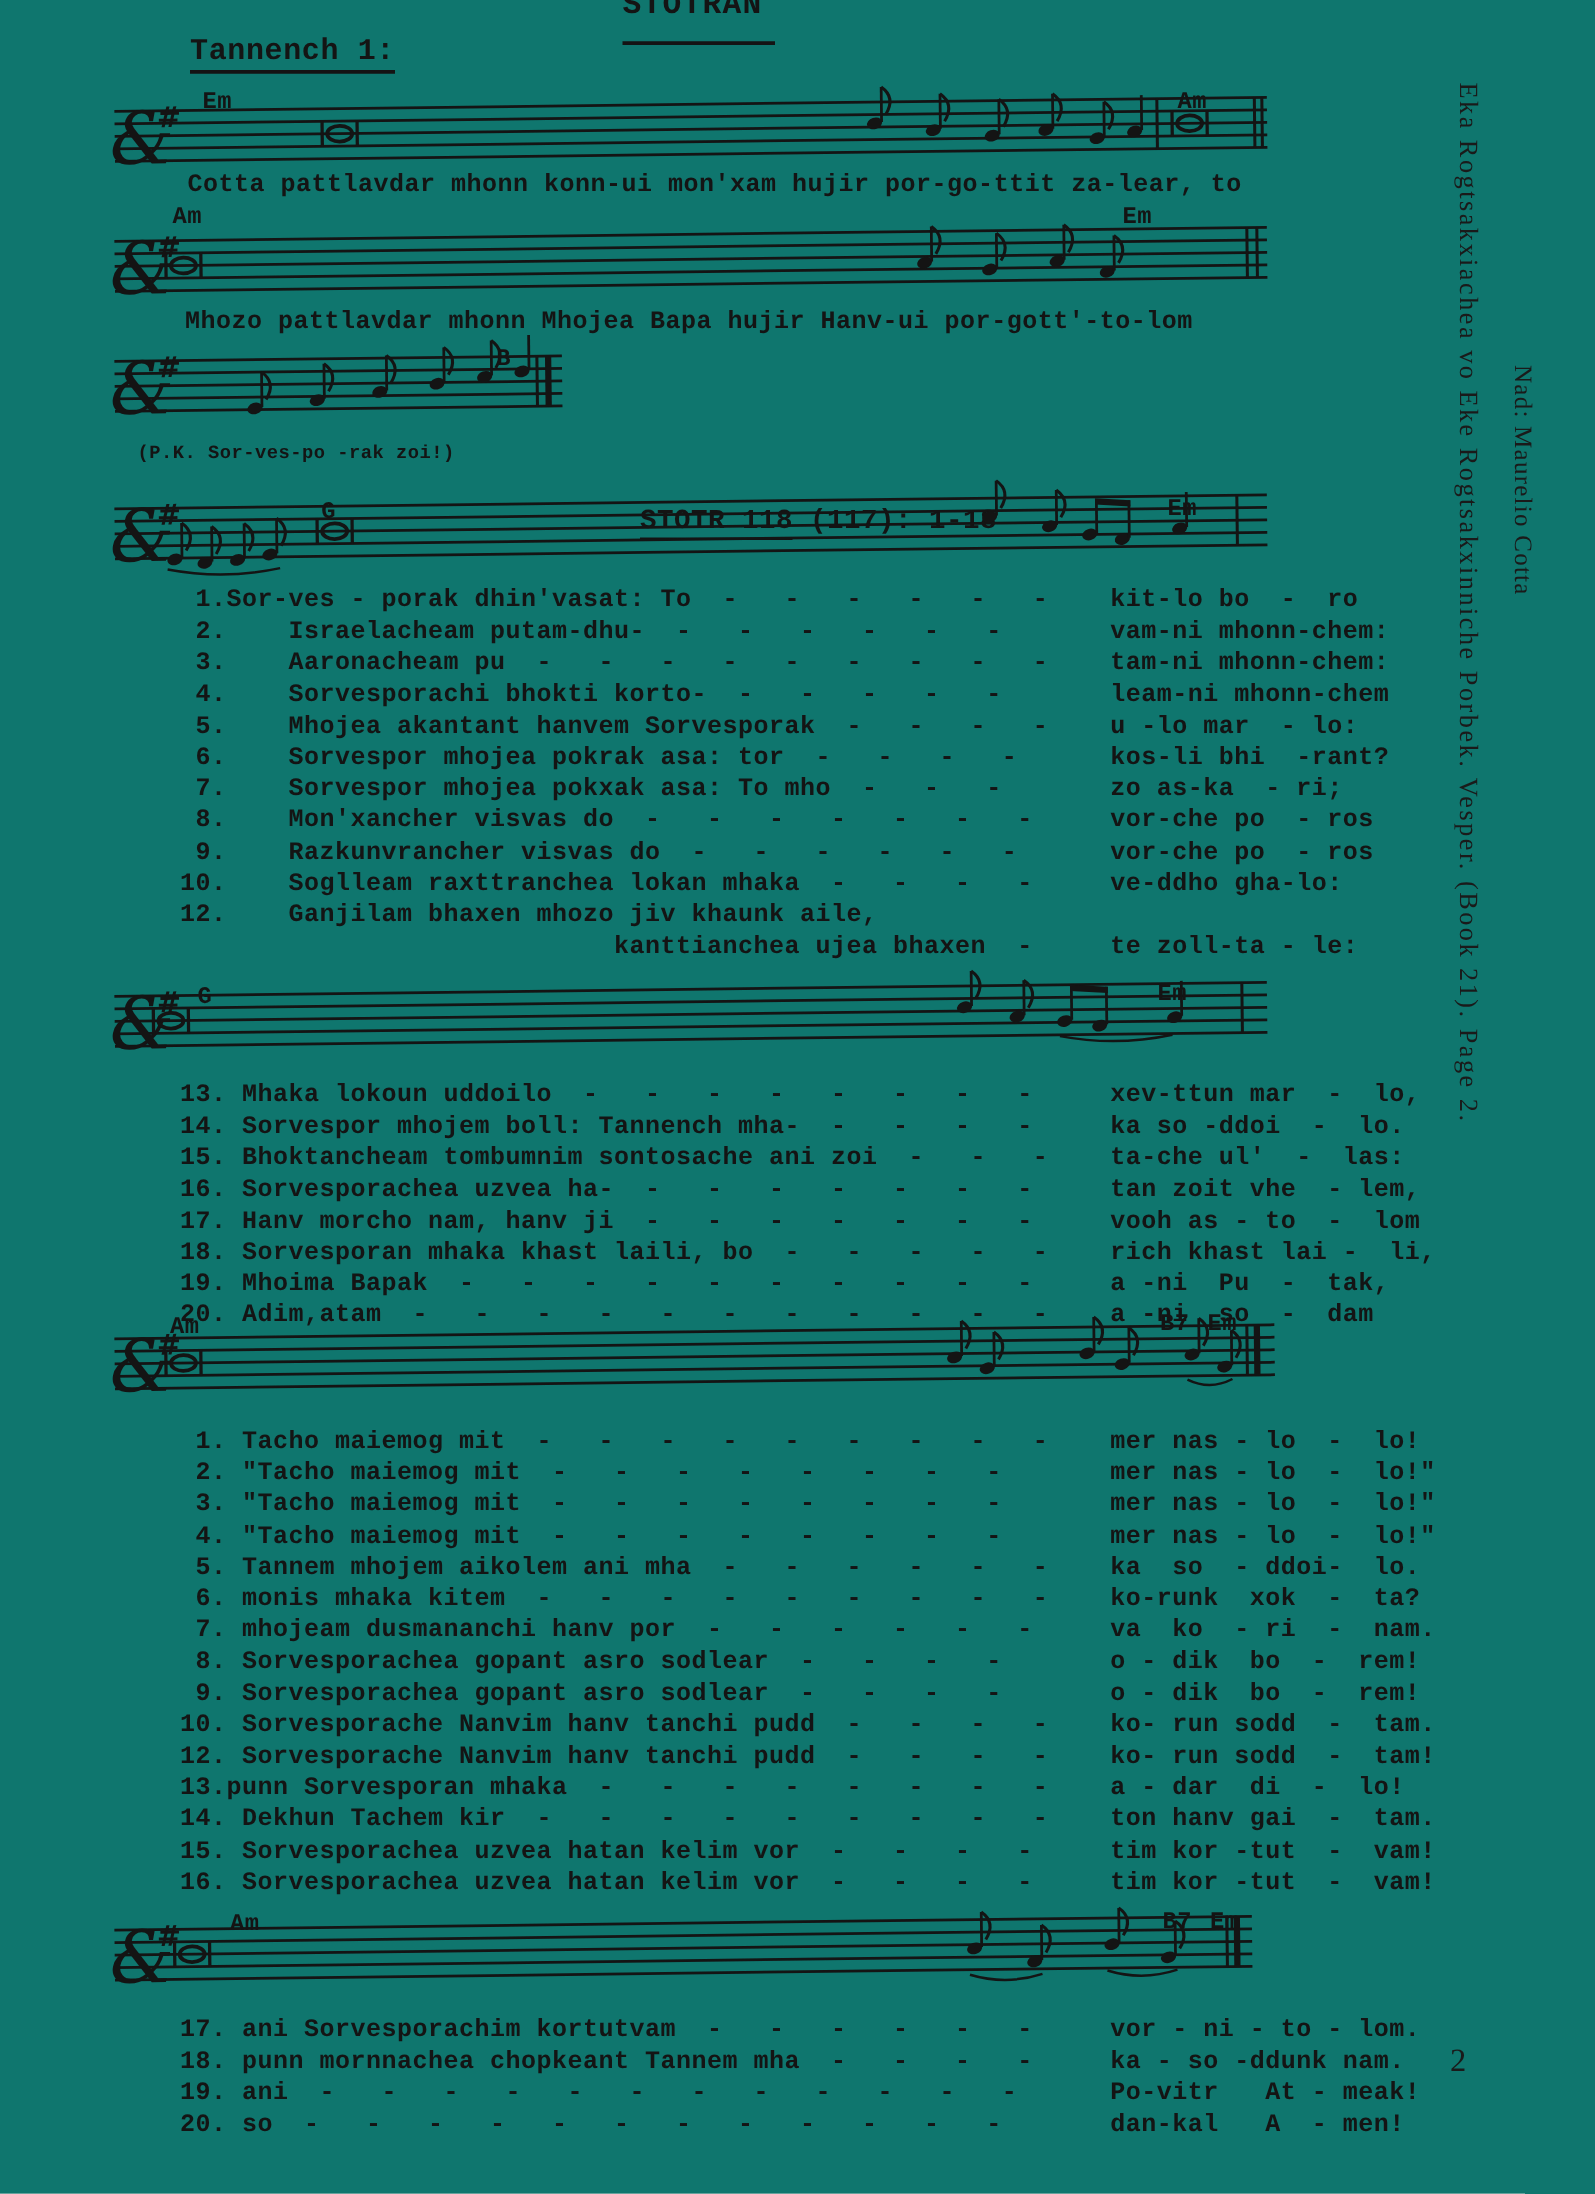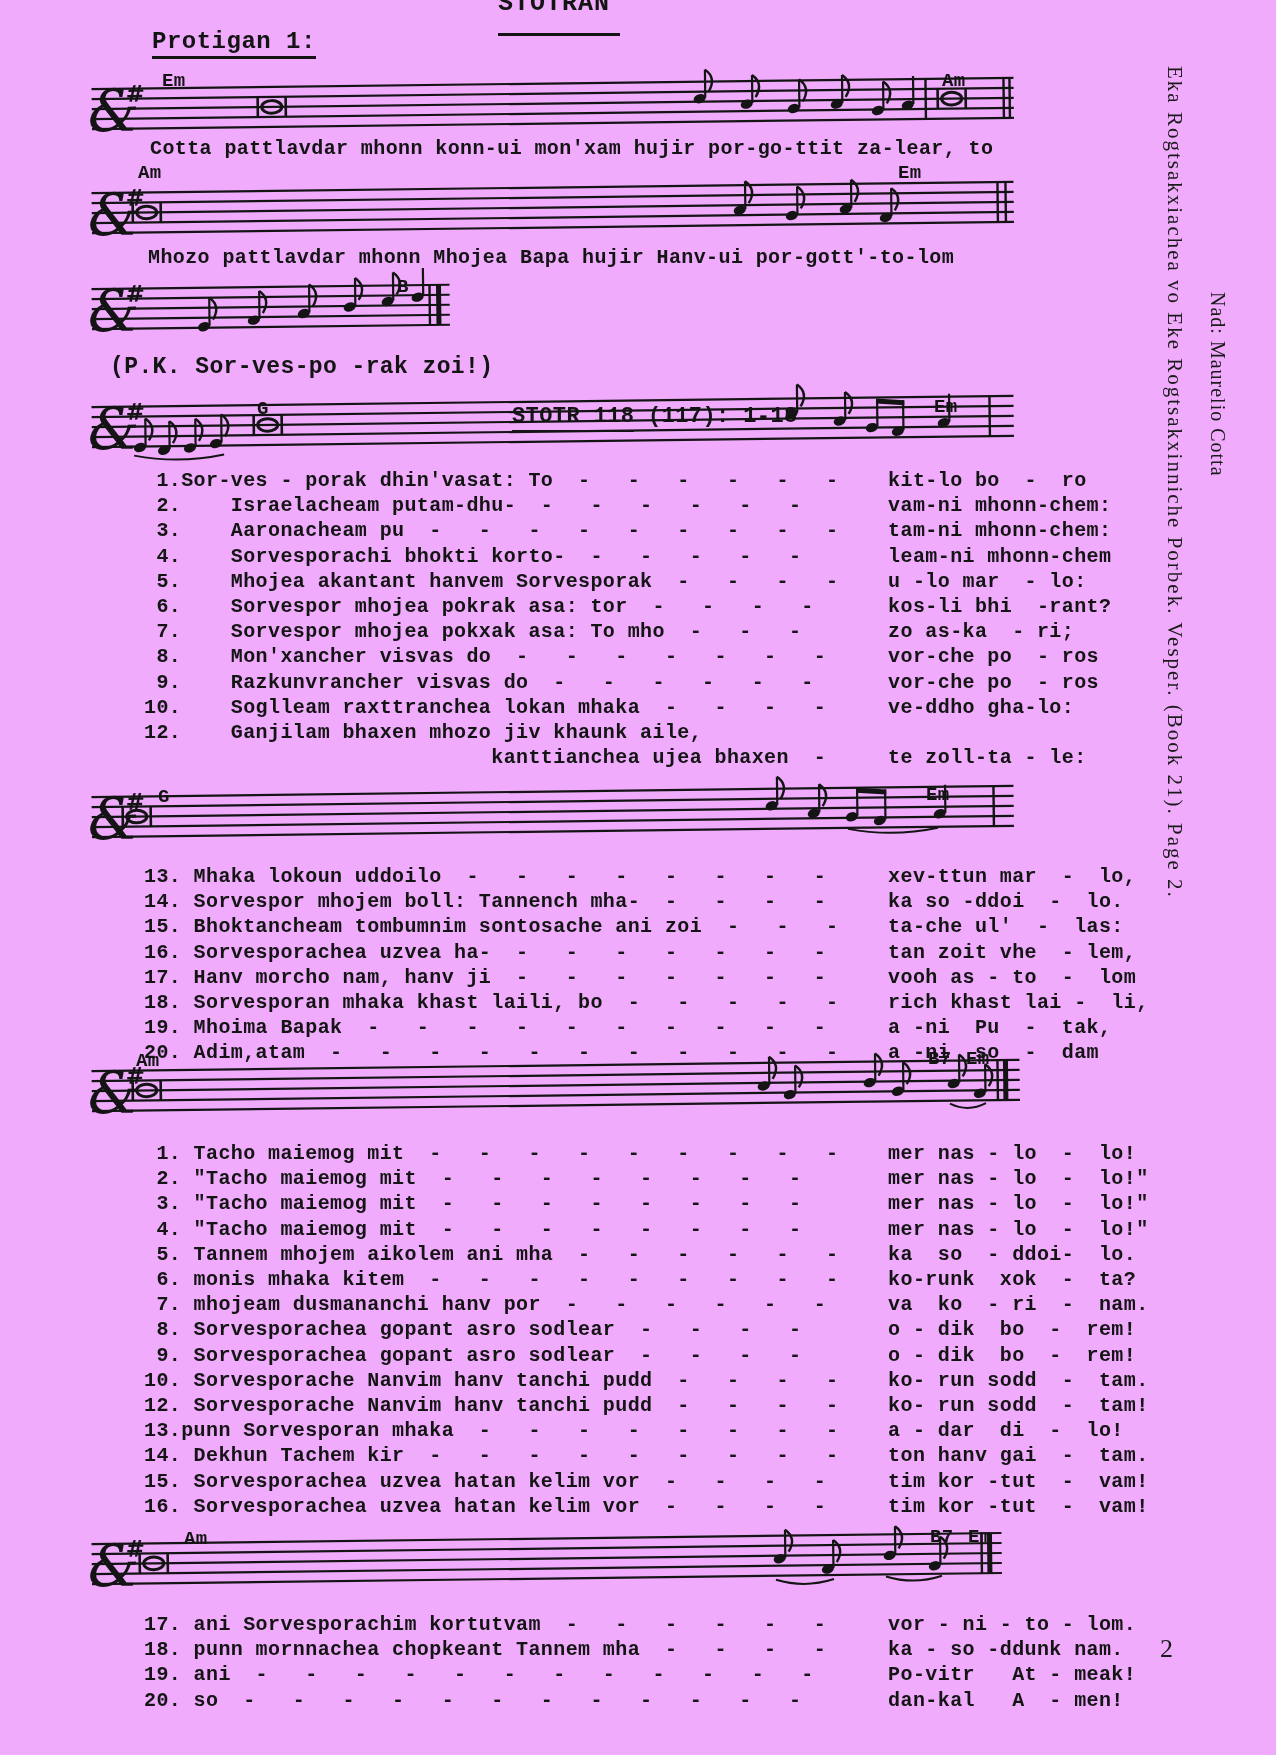--- a/index.html
+++ b/index.html
@@ -1,30 +1,30 @@
 <!DOCTYPE html>
 <html><head>
 <meta charset="utf-8">
 <style>
   html,body{margin:0;padding:0;background:#e8e6e1;}
   #page{
     position:relative;width:1276px;height:1755px;margin:0 auto;
-    background:#f0abfc;color:#141414;overflow:hidden;
+    background:#0f766e;color:#141414;overflow:hidden;
     font-family:"Liberation Mono",monospace;
   }
   
   .topclip{position:absolute;overflow:hidden;border-bottom:3.5px solid #141414;}
   .topclip span{display:block;font:700 25px "Liberation Mono",monospace;letter-spacing:1px;transform:translateY(-11px);}
   
   .h-protigan{position:absolute;font:700 24px "Liberation Mono",monospace;border-bottom:3px solid #141414;padding-bottom:1px;letter-spacing:.5px;}
   .h-stotr{position:absolute;font:700 22px "Liberation Mono",monospace;letter-spacing:.4px;white-space:pre;margin-top:42px;}
   .h-stotr .u{border-bottom:2.5px solid #141414;padding-bottom:1px;}
   
   .lyric{position:absolute;font:700 20px "Liberation Mono",monospace;letter-spacing:.4px;white-space:pre;}
-  .lyric.big{font-size:23px;}
+  .lyric.big{font-size:15px;}
   
   .staff{position:absolute;}
   .staff svg{position:absolute;left:0;bottom:0;width:100%;overflow:visible;display:block;}
   .chord{position:absolute;font:700 19px "Liberation Mono",monospace;letter-spacing:.4px;white-space:pre;}
   
   .verses{position:absolute;white-space:pre;font:700 20px "Liberation Mono",monospace;letter-spacing:.4px;line-height:25.2px;margin-left:44px;}
   
   .side{position:absolute;writing-mode:vertical-rl;font-family:"Liberation Serif",serif;color:#1a1a1a;white-space:pre;}
   .side.main{font-size:21px;letter-spacing:2px;}
   .side.nad{font-size:20px;letter-spacing:1px;}
@@ -32,21 +32,21 @@
 </style>
 </head>
 <body>
 
 <div id="page">
 
   <div class="topclip" style="left:498px;top:0;width:122px;height:33px">
     <span>STOTRAN</span>
   </div>
 
-  <div class="h-protigan" style="left:152px;top:28px">Protigan 1:</div>
+  <div class="h-protigan" style="left:152px;top:28px">Tannench 1:</div>
 
   <div class="staff" style="left:92px;top:58px;width:922px;height:76px">
     <span class="chord" style="left:70px;top:12px">Em</span>
     <span class="chord" style="left:850px;top:12px">Am</span>
     <svg style="height:48px" viewBox="0 0 922 48">
         <g transform="rotate(-0.7 10 43)">
           <line x1="0" y1="3" x2="922" y2="3" stroke="#141414" stroke-width="2.2"></line>
           <line x1="0" y1="13" x2="922" y2="13" stroke="#141414" stroke-width="2.2"></line>
           <line x1="0" y1="23" x2="922" y2="23" stroke="#141414" stroke-width="2.2"></line>
           <line x1="0" y1="33" x2="922" y2="33" stroke="#141414" stroke-width="2.2"></line>

